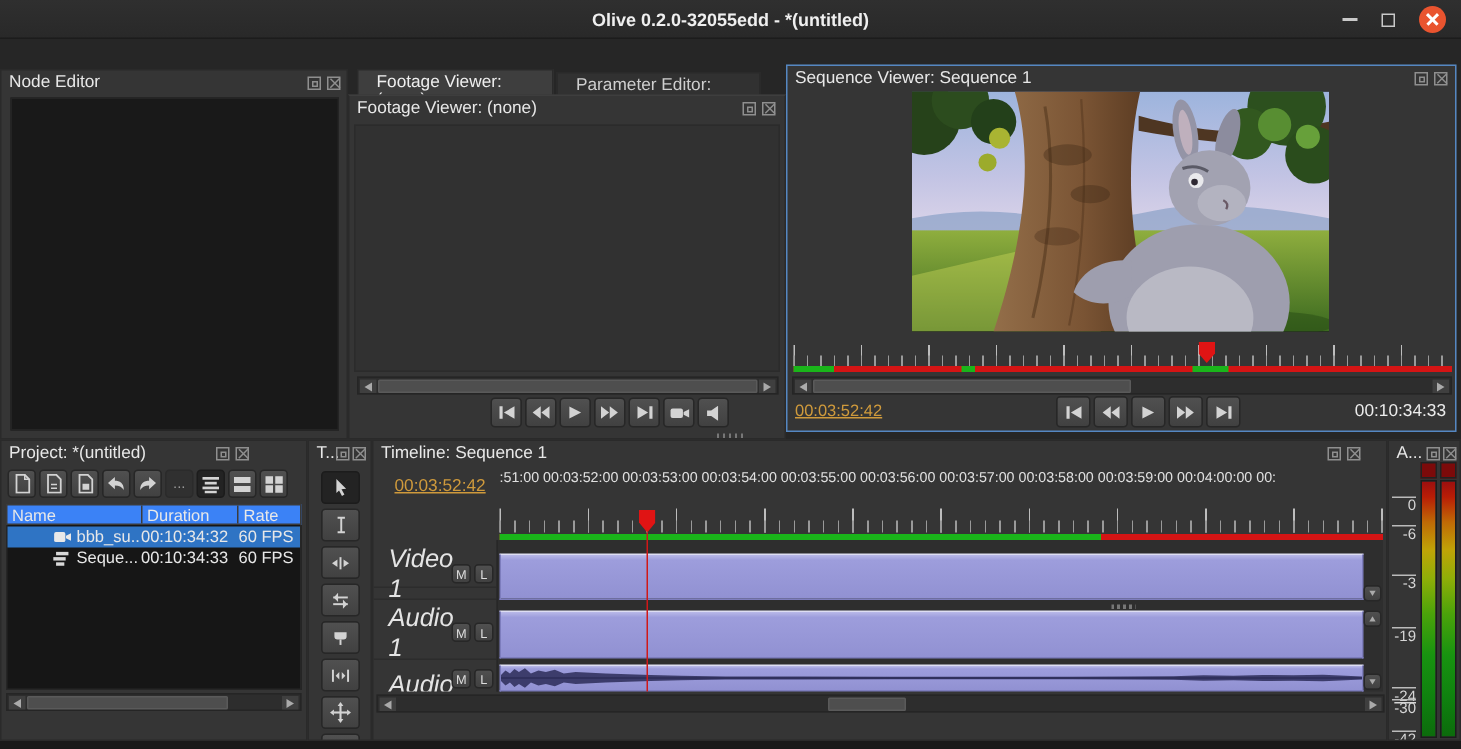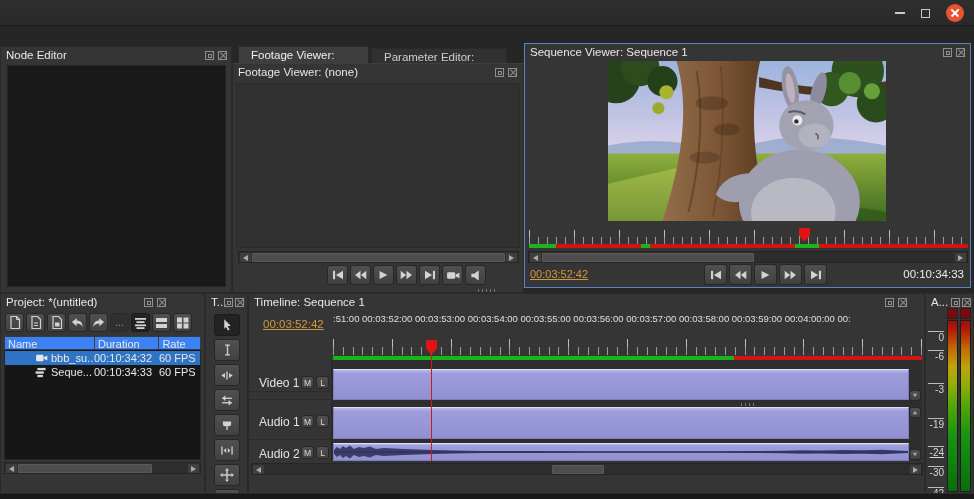--- a/index.html
+++ b/index.html
@@ -78,33 +78,34 @@
   .seq-ticks {
     background-image:
       repeating-linear-gradient(to right,#9a9a9a 0 1px,transparent 1px 9px),
       repeating-linear-gradient(to right,#bdbdbd 0 1px,transparent 1px 45px);
     background-size:100% 7px,100% 14px;
     background-position:left bottom,left bottom;
     background-repeat:repeat-x;
   }
   .playhead-flag { background:#e01414; clip-path:polygon(0 0,100% 0,100% 55%,50% 100%,0 55%); }
   .clip { background:linear-gradient(#b9b9e8,#9d9ddc 12%,#9191d2); border:1px solid #7d7dbd; border-top:1px solid #dedef2; }
-  .track-label { font-size:12px; color:#e4e4e4; }
+  .track-label { font-size:17px; color:#e4e4e4;font-style:italic; }
   .ml-btn { width:13px; height:13px; font-size:8.5px; color:#ddd; }
 
   
   .meter-bar { background:linear-gradient(to bottom,#9c0f0f 0%,#b81d06 6%,#c06a06 16%,#bfa407 27%,#8fae08 38%,#4ba30a 52%,#189310 68%,#0f810f 85%,#0c6b0c 100%); border:1px solid #1d1d1d; }
   .db-label { position:absolute; font-size:10px; color:#d6d6d6; border-top:1px solid #bbb; padding-top:0; line-height:11px; text-align:right; width:16px; }
 </style>
 </head>
 <body>
 
 <div id="app">
 
   <div class="abs titlebar">
+    <div class="abs title-text">Olive 0.2.0-32055edd - *(untitled)</div>
     <div class="abs winbtns">
       <div class="win-min"></div>
       <div class="win-max"></div>
       <div class="win-close"></div>
     </div>
   </div>
 
 
   <div class="abs panel" style="left:0;top:46px;width:232px;height:247px;">
     <div class="ptitle">Node Editor</div>
@@ -538,19 +539,19 @@
     <div class="abs" style="left:21px;top:14px;width:11px;height:11px;background:#7c0a0a;border:1px solid #222;"></div>
     <div class="abs" style="left:34px;top:14px;width:11px;height:11px;background:#7c0a0a;border:1px solid #222;"></div>
 
     <div class="abs meter-bar" style="left:21px;top:26px;width:11px;height:172px;"></div>
     <div class="abs meter-bar" style="left:34px;top:26px;width:11px;height:172px;"></div>
 
     <div class="db-label" style="left:2px;top:37px;">0</div>
     <div class="db-label" style="left:2px;top:56px;">-6</div>
     <div class="db-label" style="left:2px;top:89px;">-3</div>
     <div class="db-label" style="left:2px;top:124px;">-19</div>
-    <div class="db-label" style="left:2px;top:152px;text-decoration:underline;">-24</div>
+    <div class="db-label" style="left:2px;top:164px;text-decoration:underline;">-24</div>
     <div class="db-label" style="left:2px;top:172px;">-30</div>
     <div class="db-label" style="left:2px;top:193px;">-42</div>
   </div>
 
   <div class="abs" style="left:0;top:494px;width:974px;height:5px;background:#191919;"></div>
 </div>
 
 </body></html>

